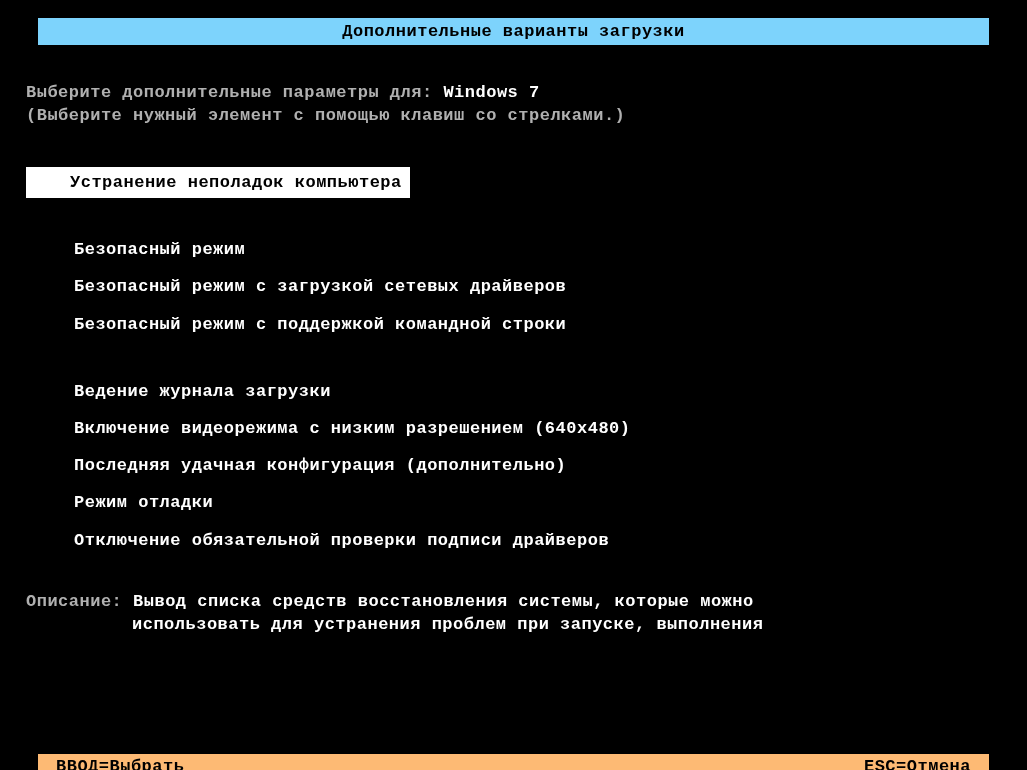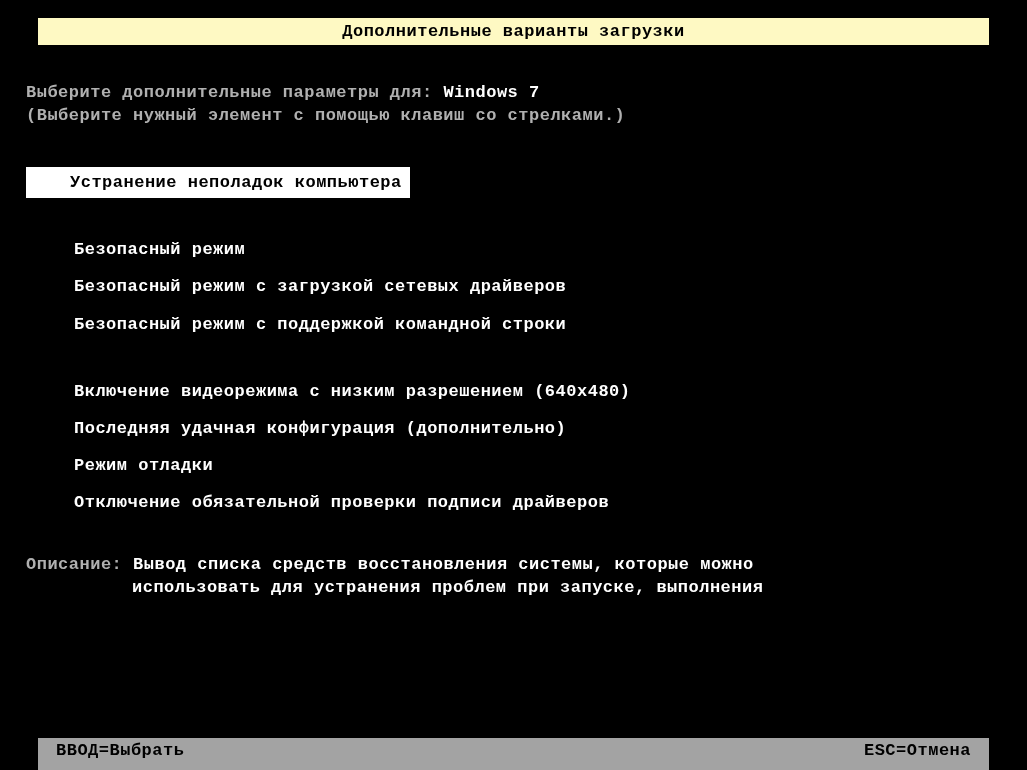--- a/index.html
+++ b/index.html
@@ -18,21 +18,21 @@
       overflow: hidden;
       position: relative;
       letter-spacing: 0.5px;
     }
     .screen {
       padding: 18px 26px 0 26px;
       height: 100%;
       position: relative;
     }
     .title-bar {
-      background: #fef9c3;
+      background: #7dd3fc;
       color: #000;
       text-align: center;
       padding: 4px 0;
       margin: 0 12px;
       font-weight: bold;
     }
     .content {
       padding-top: 38px;
     }
     .prompt-line {
@@ -86,27 +86,27 @@
     .desc-line2, .desc-line3 {
       color: #fff;
       padding-left: 106px;
       line-height: 1.65;
     }
     .footer {
       position: absolute;
       left: 26px;
       right: 26px;
       bottom: 0;
-      background: #a3a3a3;
+      background: #fdba74;
       color: #000;
       display: flex;
       justify-content: space-between;
       padding: 3px 18px 12px 18px;
       margin: 0 12px;
-      height: 32px;
+      height: 16px;
       font-weight: bold;
     }
   </style>
 </head>
 <body>
 
 <div class="screen">
   <div class="title-bar">
     <span>Дополнительные варианты загрузки</span>
   </div>
@@ -120,20 +120,21 @@
     <div class="menu" id="menu-container">
         <div class="menu-block">
           <div class="menu-item-row"><span class="menu-item selected">Устранение неполадок компьютера</span></div>
         </div>
         <div class="menu-block">
           <div class="menu-item-row"><span class="menu-item">Безопасный режим</span></div>
           <div class="menu-item-row"><span class="menu-item">Безопасный режим с загрузкой сетевых драйверов</span></div>
           <div class="menu-item-row"><span class="menu-item">Безопасный режим с поддержкой командной строки</span></div>
         </div>
         <div class="menu-block">
+          <div class="menu-item-row"><span class="menu-item">Ведение журнала загрузки</span></div>
           <div class="menu-item-row"><span class="menu-item">Включение видеорежима с низким разрешением (640x480)</span></div>
           <div class="menu-item-row"><span class="menu-item">Последняя удачная конфигурация (дополнительно)</span></div>
           <div class="menu-item-row"><span class="menu-item">Режим отладки</span></div>
           <div class="menu-item-row"><span class="menu-item">Отключение обязательной проверки подписи драйверов</span></div>
         </div>
       </div>
 
     <div class="description">
       <div>
         <span class="desc-label">Описание: </span><span class="desc-text">Вывод списка средств восстановления системы, которые можно</span>

